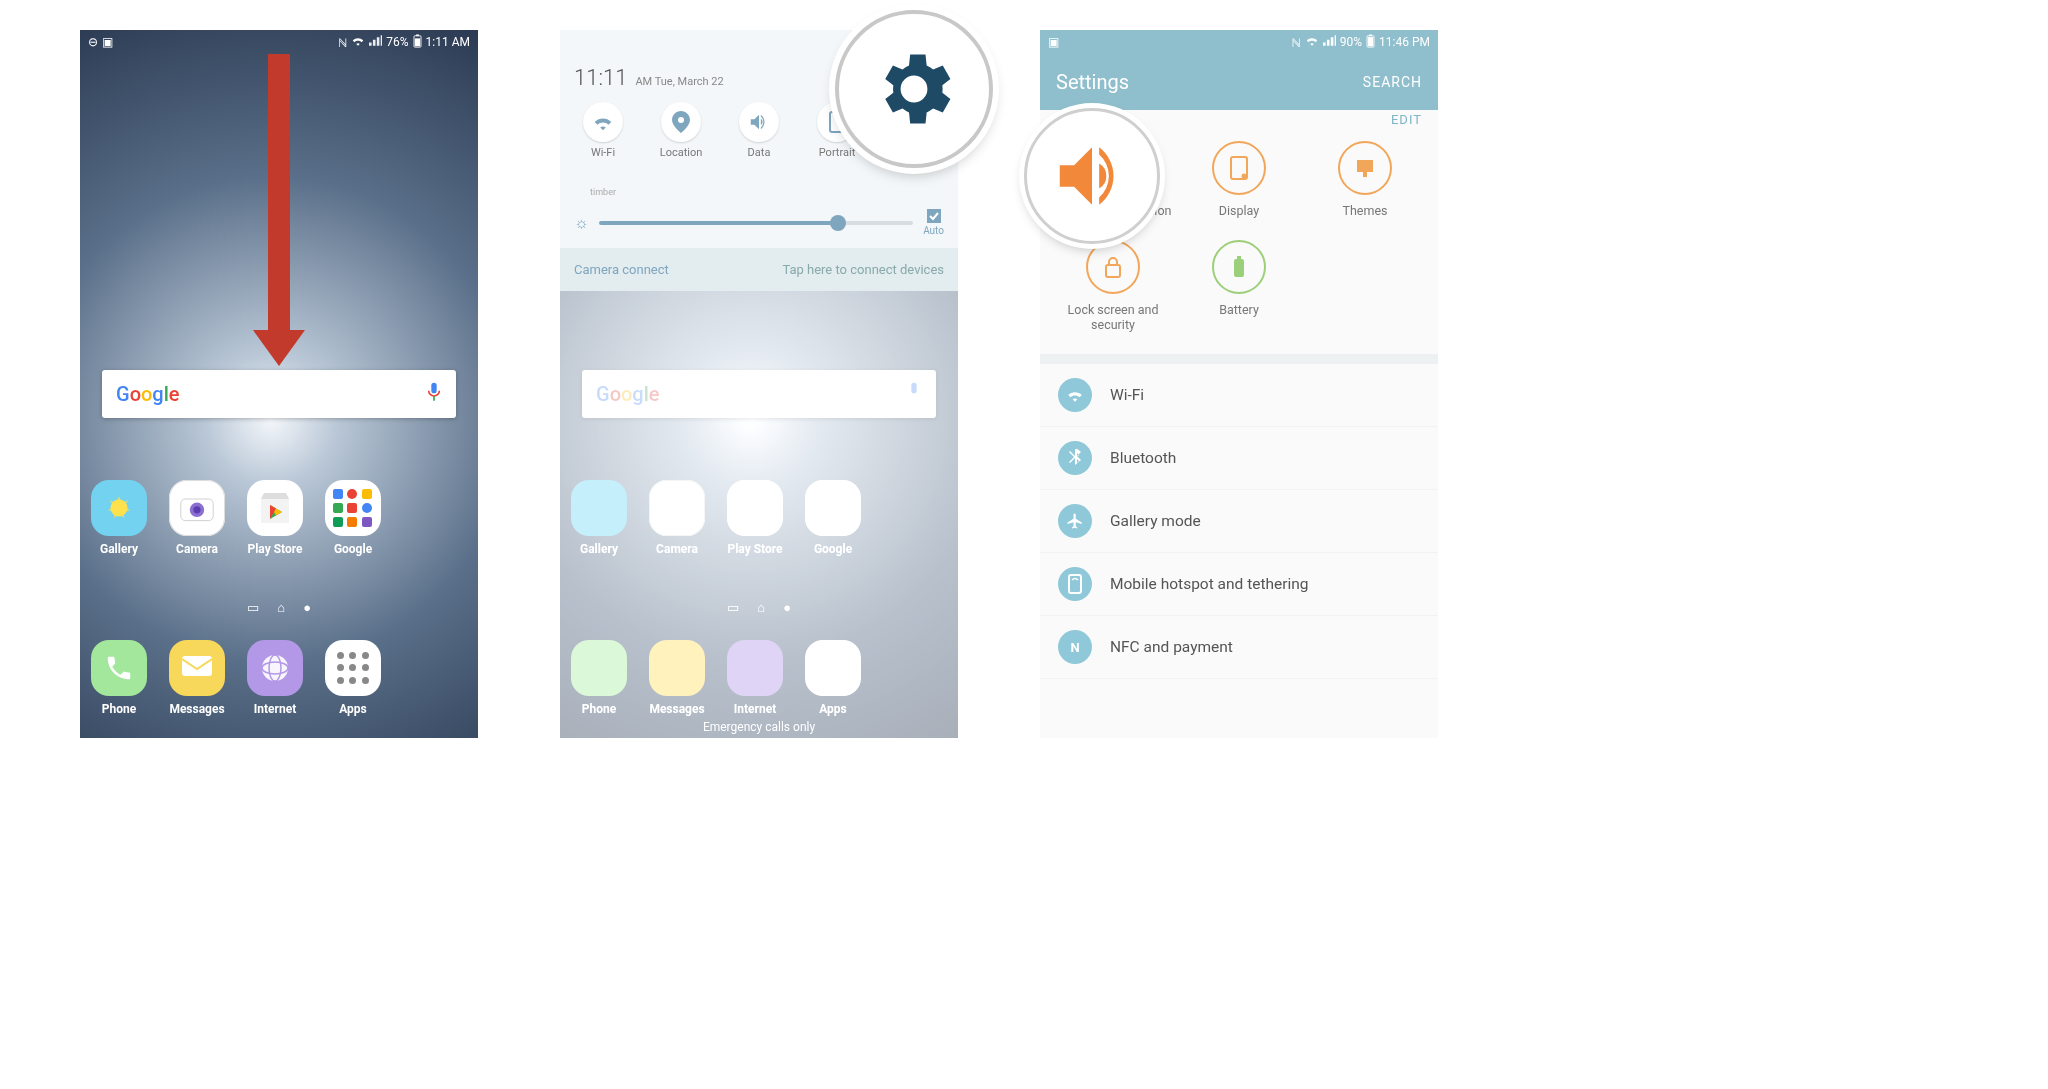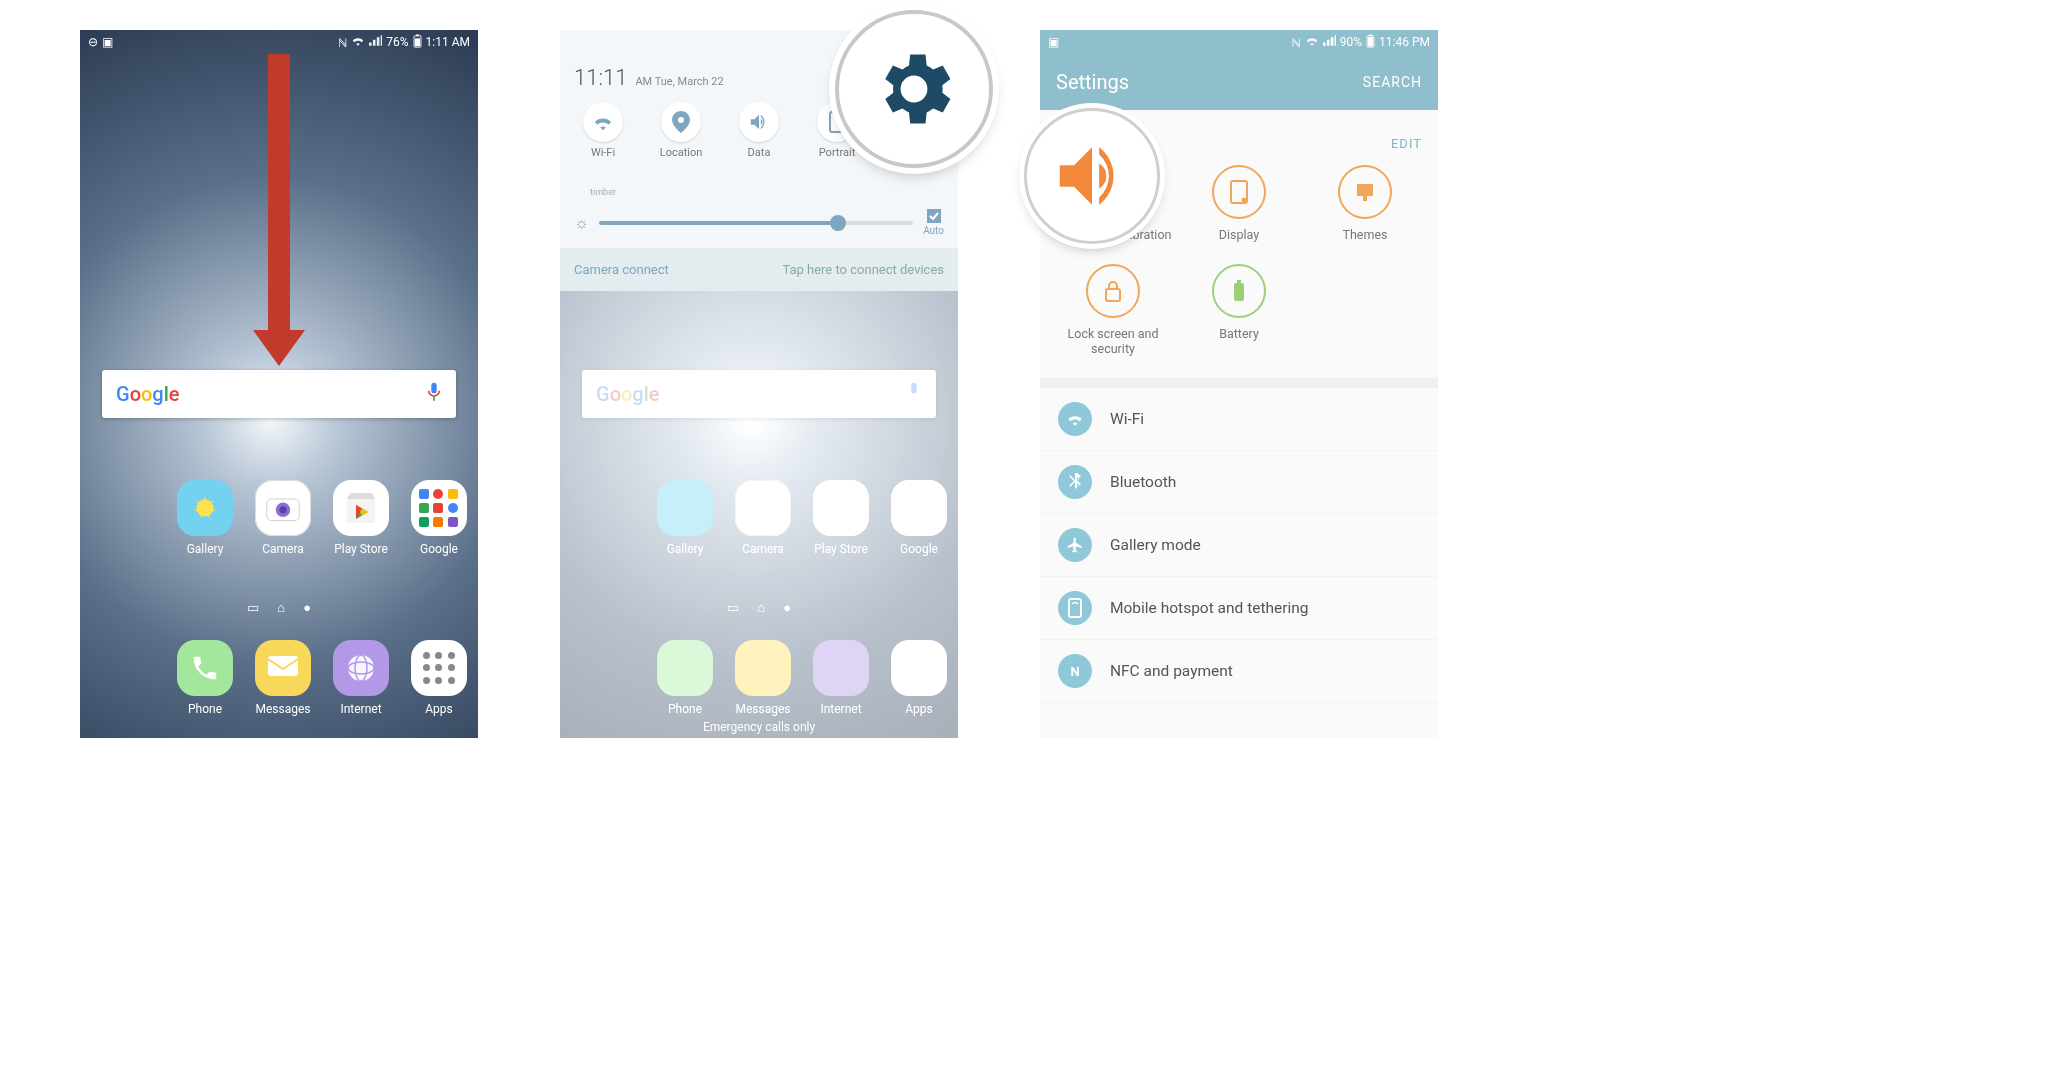--- a/index.html
+++ b/index.html
@@ -52,22 +52,23 @@
     box-shadow:0 1px 4px rgba(0,0,0,0.25);
   }
   .google-logo span { font-weight:500; font-size:20px; }
   .g-b{color:#4285f4}.g-r{color:#ea4335}.g-y{color:#fbbc05}.g-g{color:#34a853}
   .mic-icon { margin-left:auto; width:16px; }
 
   .icon-row {
     position:absolute;
     left:0; right:0;
     display:flex;
-    justify-content:flex-end;
+    justify-content:flex-start;
     text-align:center;
+    font-weight:bold;
   }
   .row1 { top:450px; }
   .row-dock { bottom:22px; }
   .app {
     width:78px;
     display:flex; flex-direction:column; align-items:center;
     font-size:12px; color:#fff;
   }
   .app-icon {
     width:56px; height:56px;
@@ -193,21 +194,21 @@
   .p3-status { background:#8fbecd; color:#fff; }
   .p3-header {
     background:#8fbecd; color:#fff;
     height:56px; display:flex; align-items:center;
     justify-content:space-between; padding:0 16px;
     font-size:20px; font-weight:400;
   }
   .p3-search{ font-size:14px; letter-spacing:1px;}
   .p3-edit {
     text-align:right; color:#7fb5c7;
-    font-size:13px; padding:26px 16px 0; letter-spacing:1px;
+    font-size:13px; padding:2px 16px 0; letter-spacing:1px;
   }
   .p3-grid {
     display:grid; grid-template-columns:repeat(3,1fr);
     gap:22px 0; padding:14px 10px 22px; text-align:center;
     font-size:12.5px; color:#777;
   }
   .p3-cell { display:flex; flex-direction:column; align-items:center; gap:8px;}
   .p3-circ {
     width:54px;height:54px;border-radius:50%;
     border:2px solid;

